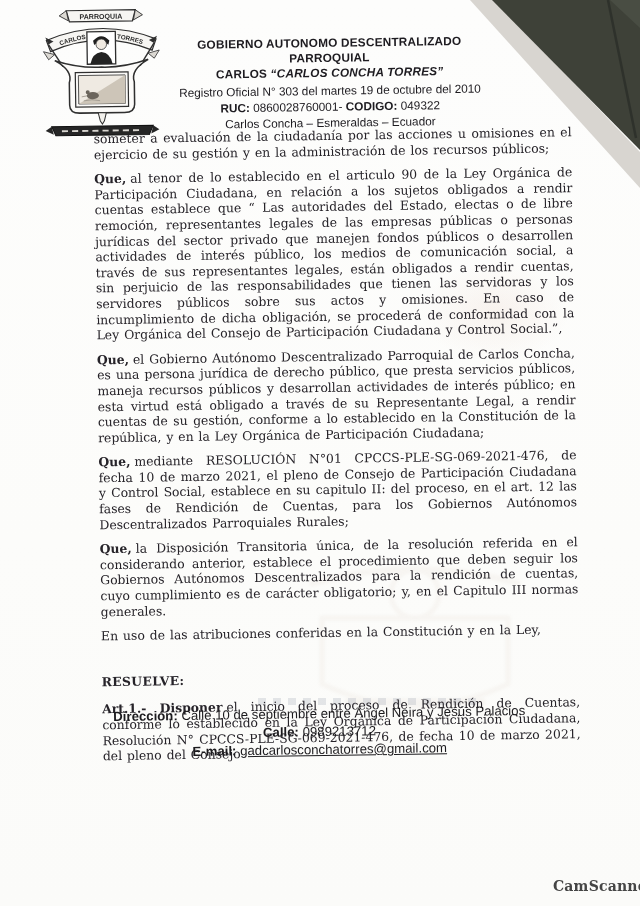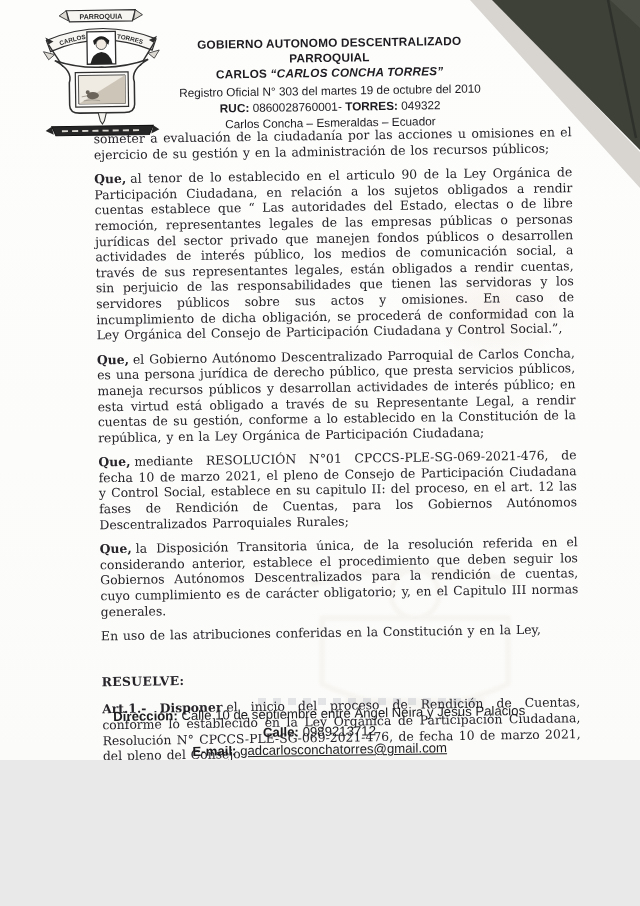--- a/index.html
+++ b/index.html
@@ -1,17 +1,17 @@
 <!DOCTYPE html>
 <html><head>
 <meta charset="utf-8">
 <style>
   html,body { margin:0; padding:0; background:#e9e9e9; }
   .stage {
-    position:relative; width:640px; height:760px;
+    position:relative; width:640px; height:906px;
     background:linear-gradient(180deg,#fdfdfc 0%, #fcfcfa 60%, #fbfbf9 100%);
     overflow:hidden;
     font-family:"Liberation Sans", sans-serif;
   }
 
   
   .scan-corner { position:absolute; top:0; right:0; }
   .camscanner {
     position:absolute; left:521px; top:878px;
     font-family:"DejaVu Serif", serif; font-weight:bold;
@@ -134,21 +134,21 @@
     <div class="header-text">
       <div class="org-line">GOBIERNO AUTONOMO DESCENTRALIZADO PARROQUIAL</div>
       <div class="org-line">
         <span>CARLOS</span>
         <span class="qname">“CARLOS CONCHA TORRES”</span>
       </div>
       <div class="reg-line">Registro Oficial N° 303 del martes 19 de octubre del 2010</div>
       <div class="ruc-line">
         <b>RUC:</b>
         <span>0860028760001-</span>
-        <b>TORRES:</b>
+        <b>CODIGO:</b>
         <span>049322</span>
       </div>
       <div class="loc-line">Carlos Concha – Esmeraldas – Ecuador</div>
     </div>
 
     <div class="main">
       <p>someter a evaluación de la ciudadanía por las acciones u omisiones en el ejercicio de su gestión y en la administración de los recursos públicos;</p>
 
       <p>
         <span class="lead">Que,</span><span>al tenor de lo establecido en el articulo 90 de la Ley Orgánica de Participación Ciudadana, en relación a los sujetos obligados a rendir cuentas establece que “ Las autoridades del Estado, electas o de libre remoción, representantes legales de las empresas públicas o personas jurídicas del sector privado que manejen fondos públicos o desarrollen actividades de interés público, los medios de comunicación social, a través de sus representantes legales, están obligados a rendir cuentas, sin perjuicio de las responsabilidades que tienen las servidoras y los servidores públicos sobre sus actos y omisiones. En caso de incumplimiento de dicha obligación, se procederá de conformidad con la Ley Orgánica del Consejo de Participación Ciudadana y Control Social.”,</span>

